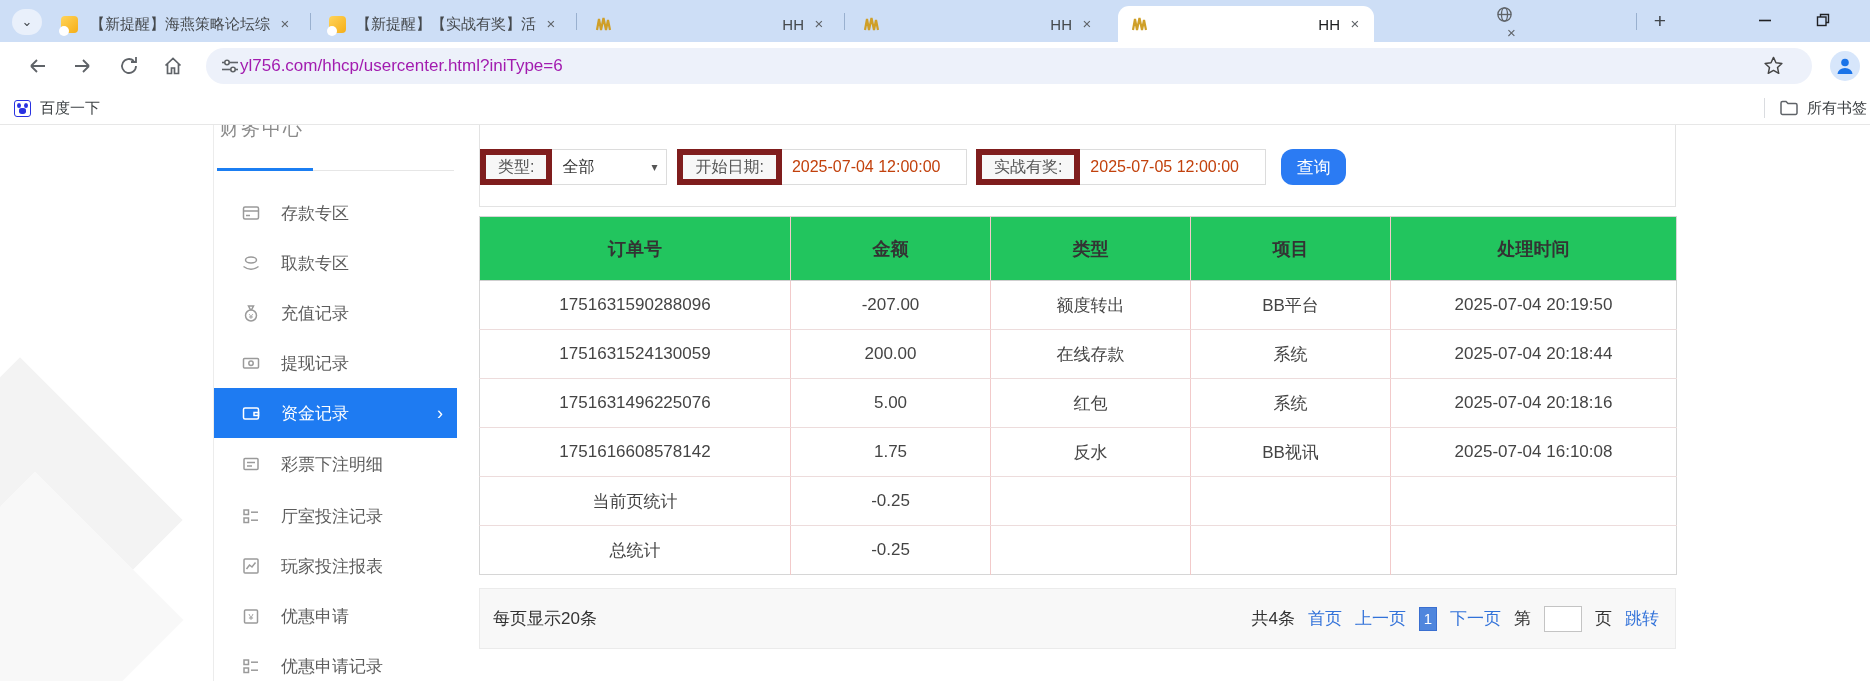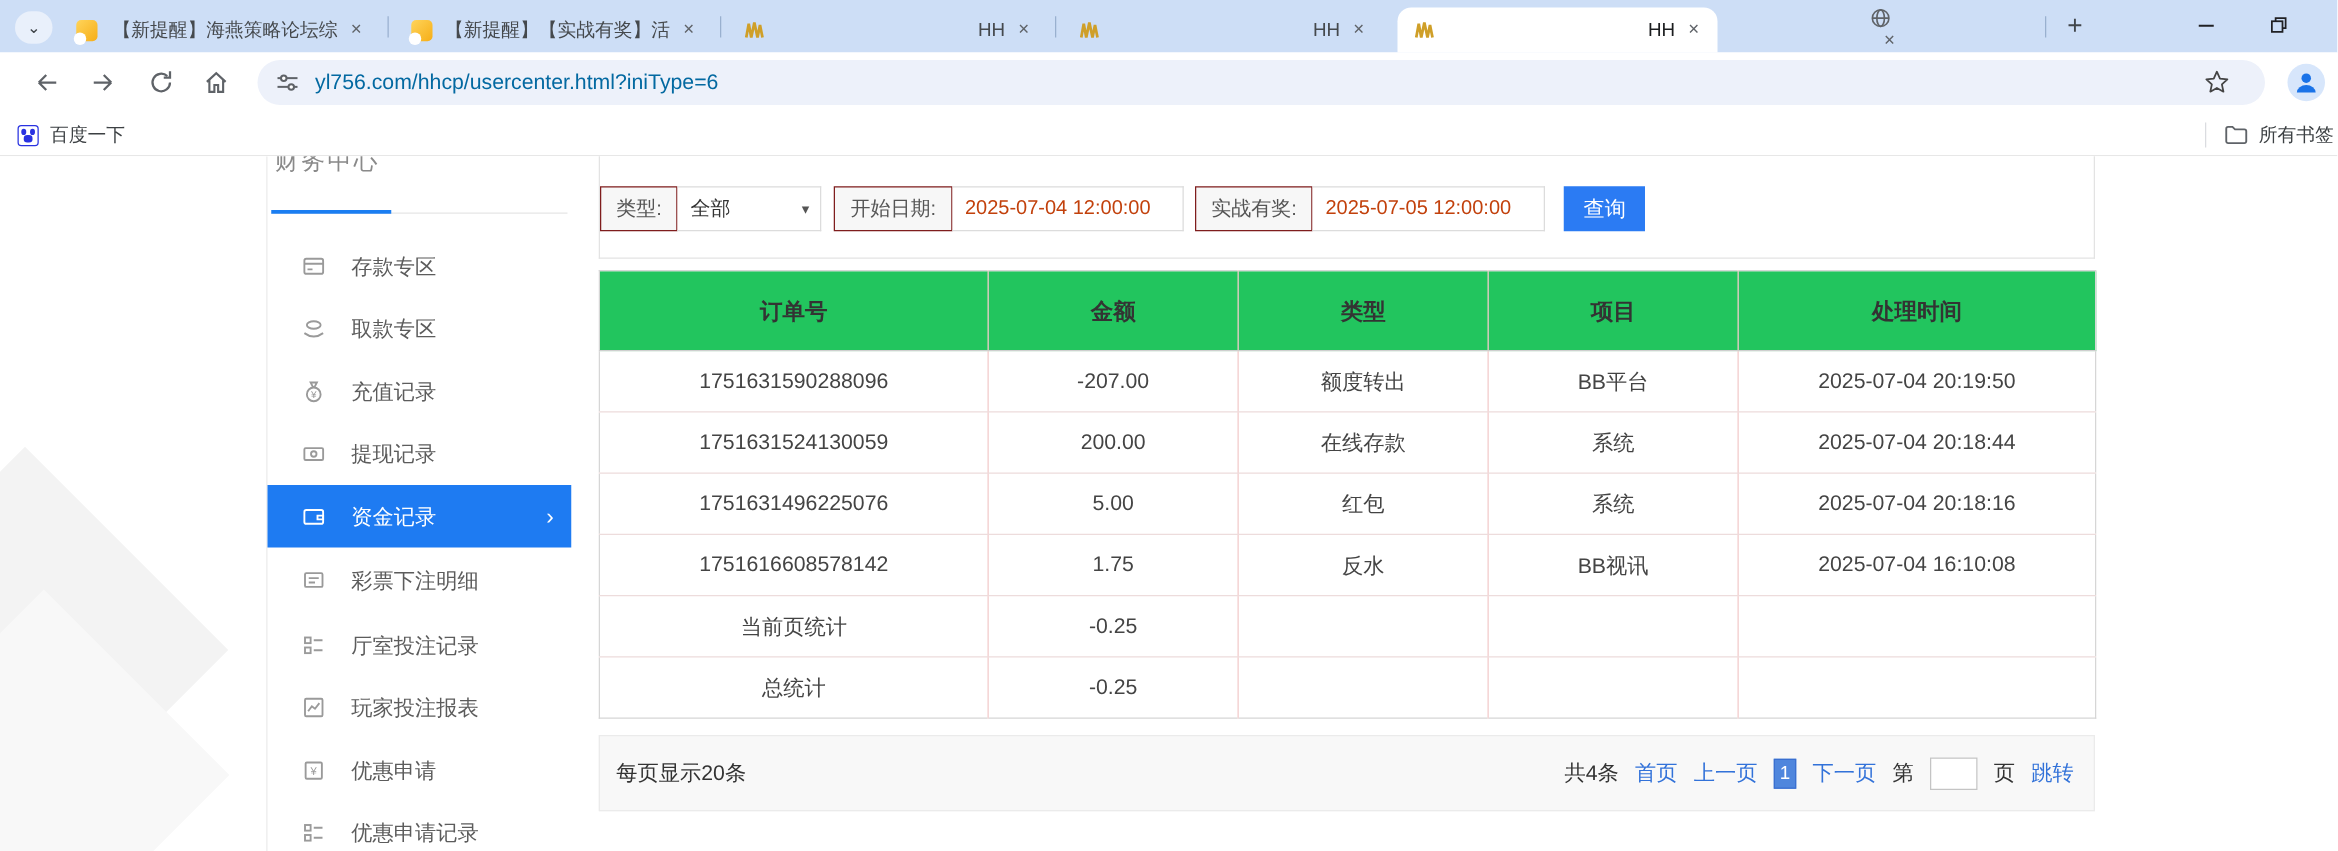--- a/index.html
+++ b/index.html
@@ -25,21 +25,21 @@
   .newtab { position:absolute; left:1646px; top:8px; width:28px; height:28px; text-align:center;
             line-height:26px; font-size:21px; color:#41464b; }
   .winbtn { position:absolute; top:0; width:46px; height:40px; display:flex; align-items:center; justify-content:center; }
 
   
   .toolbar { position:absolute; left:0; top:42px; width:1870px; height:48px; background:#fff; }
   .navbtn { position:absolute; top:9px; width:30px; height:30px; display:flex; align-items:center; justify-content:center; }
   .omnibox { position:absolute; left:206px; top:6px; width:1606px; height:36px; border-radius:18px;
              background:#edf1fa; display:flex; align-items:center; }
   .siteinfo { margin-left:14px; width:20px; height:20px; }
-  .url { margin-left:12px; font-size:17px; color:#0369a1; }
+  .url { margin-left:0; font-size:17px; color:#a21caf; }
   .star { position:absolute; right:28px; top:7px; }
   .avatar { position:absolute; left:1830px; top:9px; width:30px; height:30px; border-radius:50%;
             background:#d7e6fb; display:flex; align-items:center; justify-content:center; }
 
   
   .bookbar { position:absolute; left:0; top:90px; width:1870px; height:35px; background:#fff;
              border-bottom:1px solid #e7e7e7; }
   .bmk { position:absolute; left:14px; top:6px; height:24px; display:flex; align-items:center;
          font-size:15px; color:#3c4043; }
   .baidu-ico { width:17px; height:17px; border:1px solid #2932e1; border-radius:3px; margin-right:9px; position:relative; background:#fff; }
@@ -67,29 +67,29 @@
              color:#5c5c5c; font-size:17px; }
   .sb-item .sb-ico { width:20px; height:20px; margin:0 20px 0 27px; color:#9a9a9a; }
   .sb-item.active { background:#1e7bf2; color:#fff; }
   .sb-item.active .sb-ico { color:#fff; }
   .sb-arrow { position:absolute; right:14px; font-size:18px; color:#fff; }
 
   
   .filterpanel { position:absolute; left:479px; top:-2px; width:1197px; height:84px; background:#fff;
                  border-left:1px solid #e3e3e3; border-right:1px solid #e3e3e3; border-bottom:1px solid #e3e3e3; }
   .filterrow { position:absolute; left:0; top:26px; height:36px; display:flex; align-items:stretch; }
-  .chip { background:#f7f7f7; border:1px solid #7f1d1d; color:#555; font-size:16px;
+  .chip { background:#f7f7f7; border:6px solid #7f1d1d; color:#555; font-size:16px;
           display:flex; align-items:center; padding:0 12px; }
   .fsel { width:115px; border:1px solid #dcdcdc; border-left:none; background:#fff; color:#333; font-size:16px;
           display:flex; align-items:center; padding:0 10px; position:relative; }
   .fsel .caret { position:absolute; right:9px; font-size:12px; color:#555; }
   .finput { border:1px solid #dcdcdc; border-left:none; background:#fff; color:#c2410c; font-size:16px;
             padding:0 10px; outline:none; font-family:inherit; }
   .gap10{ width:10px; } .gap9{ width:9px; } .gap15{ width:15px; }
-  .btn-query { width:65px; background:#2b7bf3; border:none; color:#fff; font-size:17px; border-radius:0;
+  .btn-query { width:65px; background:#2b7bf3; border:none; color:#fff; font-size:17px; border-radius:12px;
                font-family:inherit; }
 
   
   .dtable { position:absolute; left:479px; top:91px; width:1197px; border-collapse:collapse;
             border:1px solid #d6d6d6; table-layout:fixed; }
   .dtable th { height:64px; background:#22c55e; font-size:18px; color:#333; font-weight:bold;
                border-right:1px solid #f2caca; border-bottom:1px solid #cfcfcf; text-align:center; }
   .dtable td { height:49px; font-size:17px; color:#444; text-align:center;
                border-right:1px solid #f2caca; border-bottom:1px solid #eddcdc; background:#fff; }
   .dtable th:last-child, .dtable td:last-child { border-right:none; }

